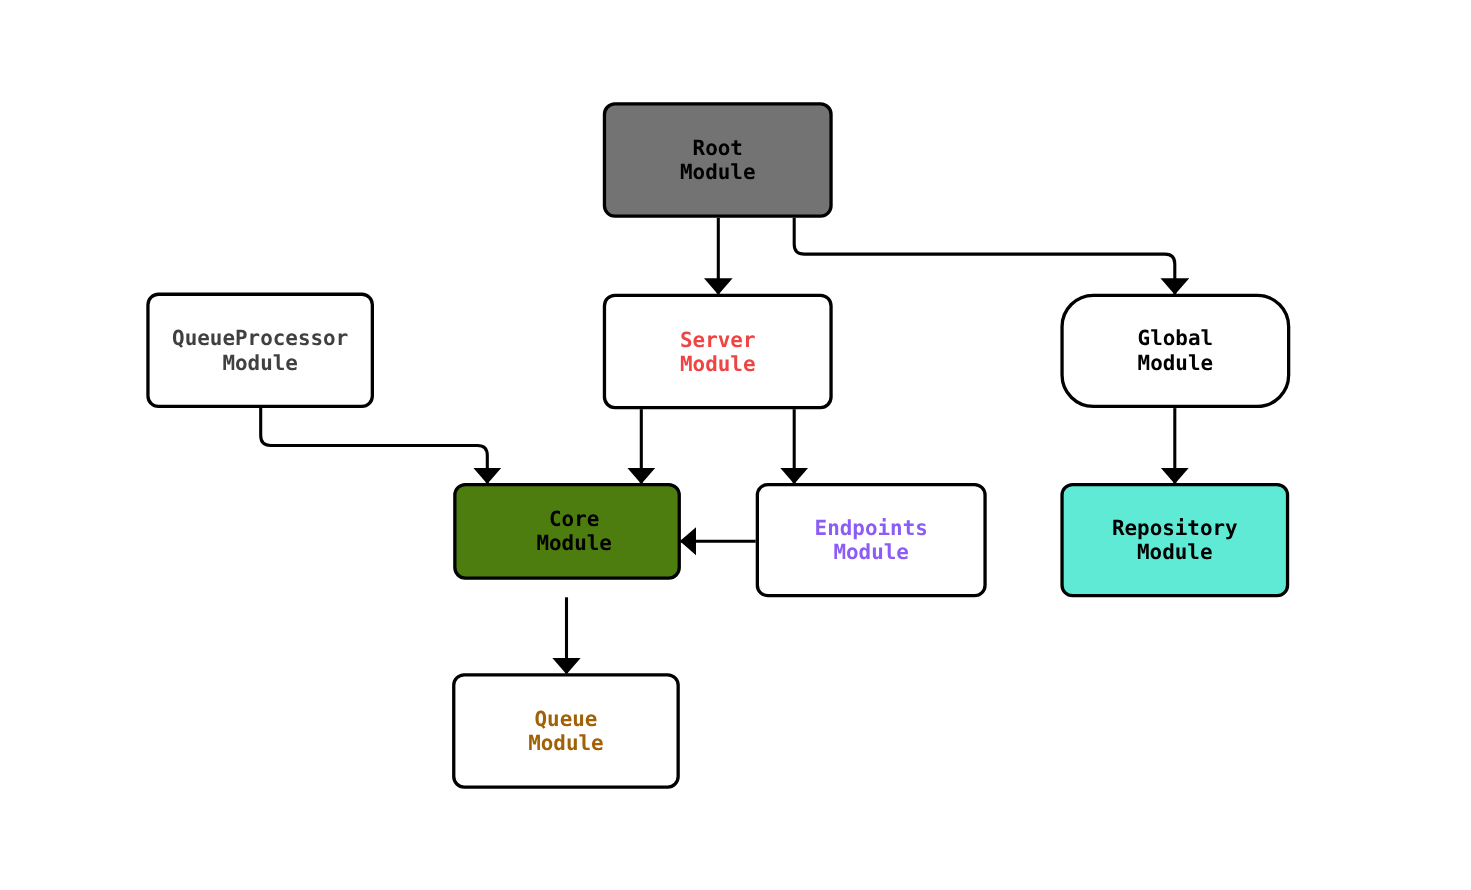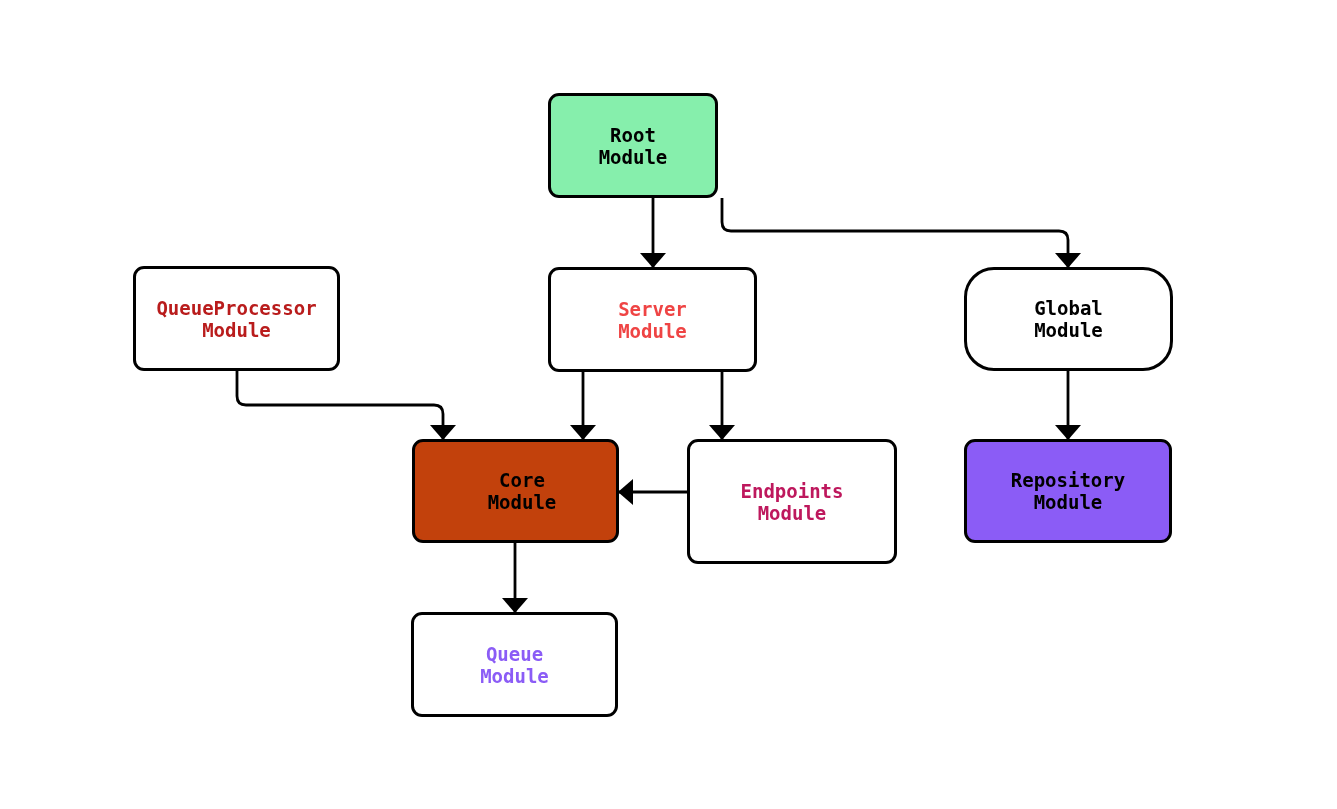--- a/index.html
+++ b/index.html
@@ -53,29 +53,29 @@
       </defs>
       <path d="M653,198 L653,267" fill="none" stroke="#000000" stroke-width="2.8" marker-end="url(#arrowhead)"></path>
       <path d="M722,198 L722,222 Q722,231 731,231 L1059,231 Q1068,231 1068,240 L1068,267" fill="none" stroke="#000000" stroke-width="2.8" marker-end="url(#arrowhead)"></path>
       <path d="M237,371 L237,396 Q237,405 246,405 L434,405 Q443,405 443,414 L443,439" fill="none" stroke="#000000" stroke-width="2.8" marker-end="url(#arrowhead)"></path>
       <path d="M583,372 L583,439" fill="none" stroke="#000000" stroke-width="2.8" marker-end="url(#arrowhead)"></path>
       <path d="M722,372 L722,439" fill="none" stroke="#000000" stroke-width="2.8" marker-end="url(#arrowhead)"></path>
       <path d="M687,492 L619,492" fill="none" stroke="#000000" stroke-width="2.8" marker-end="url(#arrowhead)"></path>
       <path d="M1068,371 L1068,439" fill="none" stroke="#000000" stroke-width="2.8" marker-end="url(#arrowhead)"></path>
       <path d="M515,543 L515,612" fill="none" stroke="#000000" stroke-width="2.8" marker-end="url(#arrowhead)"></path>
     </svg>
-    <div class="node" style="left: 548px; top: 93px; width: 170px; height: 105px; background: #86efac; border-color: rgb(0, 0, 0); color: rgb(0, 0, 0);">Root
+    <div class="node" style="left: 548px; top: 93px; width: 209px; height: 105px; background: #737373; border-color: rgb(0, 0, 0); color: rgb(0, 0, 0);">Root
 Module</div>
-    <div class="node" style="left: 133px; top: 266px; width: 207px; height: 105px; background: rgb(255, 255, 255); border-color: rgb(0, 0, 0); color: #b91c1c;">QueueProcessor
+    <div class="node" style="left: 133px; top: 266px; width: 207px; height: 105px; background: rgb(255, 255, 255); border-color: rgb(0, 0, 0); color: #404040;">QueueProcessor
 Module</div>
     <div class="node" style="left: 548px; top: 267px; width: 209px; height: 105px; background: rgb(255, 255, 255); border-color: rgb(0, 0, 0); color: #ef4444;">Server
 Module</div>
     <div class="node" style="left: 964px; top: 267px; width: 209px; height: 104px; background: rgb(255, 255, 255); border-color: rgb(0, 0, 0); color: rgb(0, 0, 0); border-radius: 30px;">Global
 Module</div>
-    <div class="node" style="left: 412px; top: 439px; width: 207px; height: 104px; background: #c2410c; border-color: rgb(0, 0, 0); color: rgb(0, 0, 0); padding-left: 13px;">Core
+    <div class="node" style="left: 412px; top: 439px; width: 207px; height: 88px; background: #4d7c0f; border-color: rgb(0, 0, 0); color: rgb(0, 0, 0); padding-left: 13px;">Core
 Module</div>
-    <div class="node" style="left: 687px; top: 439px; width: 210px; height: 125px; background: rgb(255, 255, 255); border-color: rgb(0, 0, 0); color: #be185d;">Endpoints
+    <div class="node" style="left: 687px; top: 439px; width: 210px; height: 104px; background: rgb(255, 255, 255); border-color: rgb(0, 0, 0); color: #8b5cf6;">Endpoints
 Module</div>
-    <div class="node" style="left: 964px; top: 439px; width: 208px; height: 104px; background: #8b5cf6; border-color: rgb(0, 0, 0); color: rgb(0, 0, 0);">Repository
+    <div class="node" style="left: 964px; top: 439px; width: 208px; height: 104px; background: #5eead4; border-color: rgb(0, 0, 0); color: rgb(0, 0, 0);">Repository
 Module</div>
-    <div class="node" style="left: 411px; top: 612px; width: 207px; height: 105px; background: rgb(255, 255, 255); border-color: rgb(0, 0, 0); color: #8b5cf6;">Queue
+    <div class="node" style="left: 411px; top: 612px; width: 207px; height: 105px; background: rgb(255, 255, 255); border-color: rgb(0, 0, 0); color: #a16207;">Queue
 Module</div>
   </div>
 
 </body></html>

